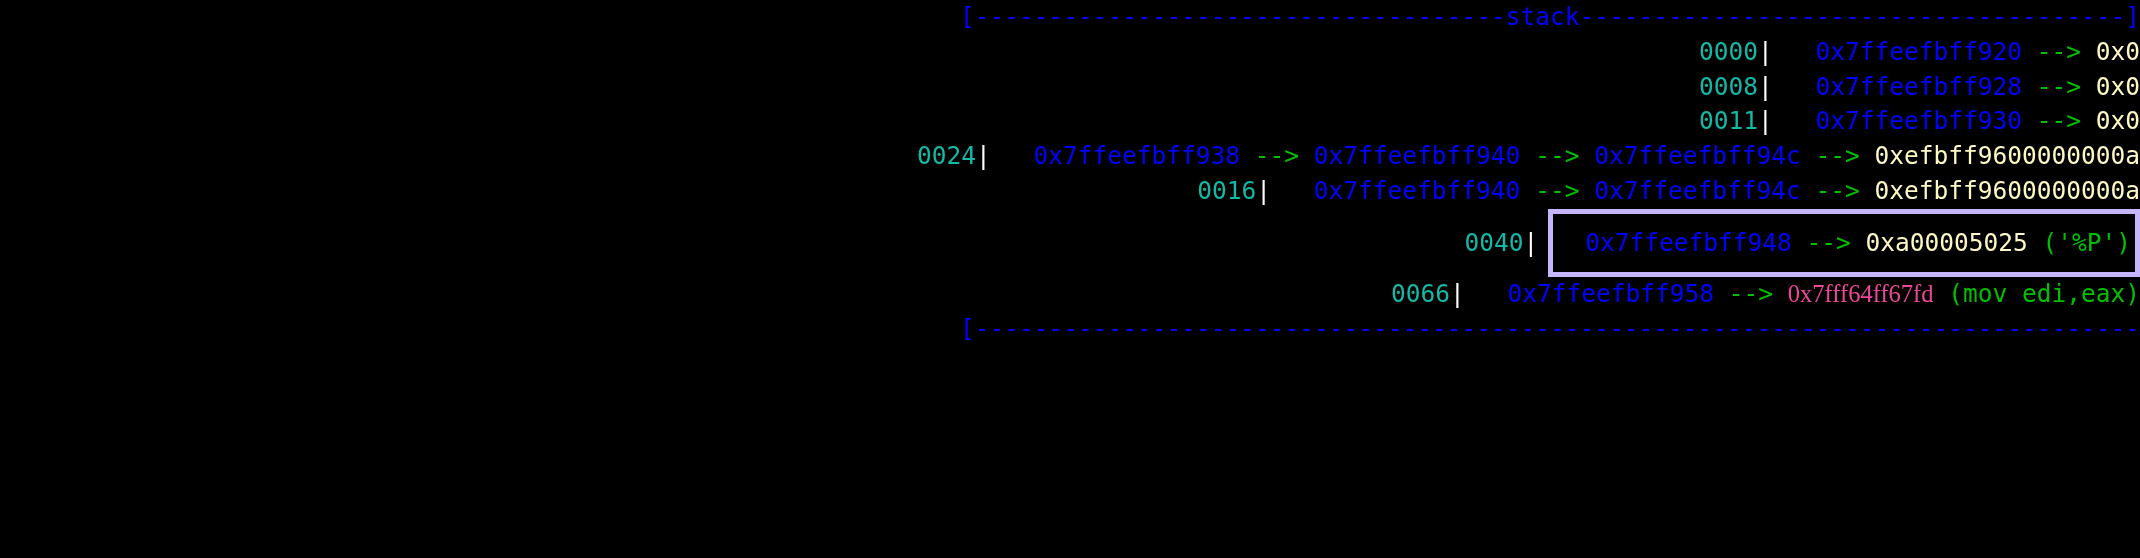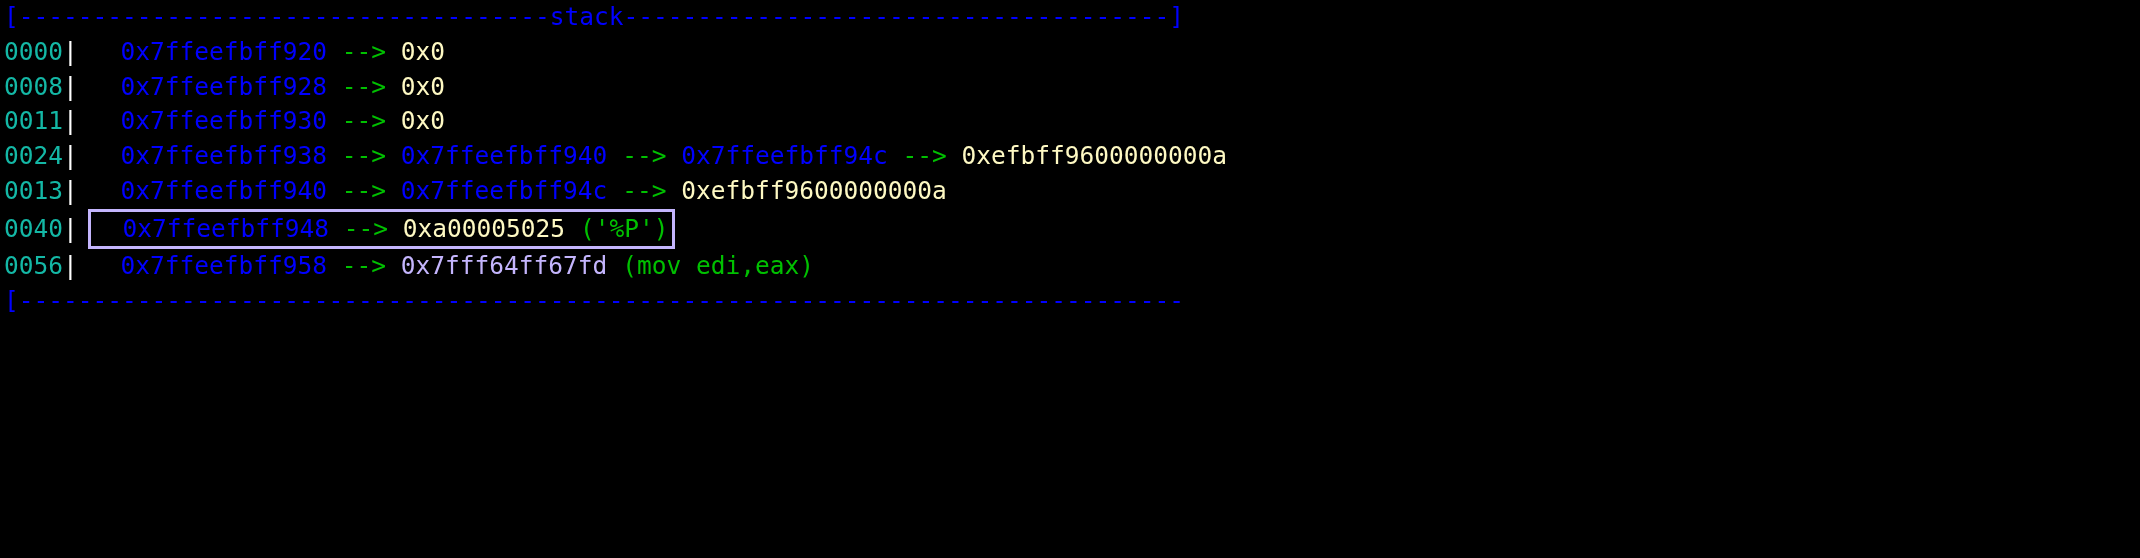--- a/index.html
+++ b/index.html
@@ -19,41 +19,41 @@
   .dash   { color: #0000ff; }
   .brack  { color: #0000ff; }
   .title  { color: #0000ff; }
   .offset { color: #14b8a6; }
   .pipe   { color: #ffffff; }
   .addr   { color: #0000ff; margin-left: 28px; }
   .arrow  { color: #00c000; }
   .derefaddr { color: #0000ff; }
   .derefval  { color: #fef9c3; }
   .annot  { color: #00c000; }
-  .code   { color: #c4b5fd; }
-  .line { padding-left: 4px; }
+  .code   { color: #ec4899; font-family: Liberation Serif, serif; }
+  .line { padding-left: 4px; text-align: right; }
   .hlbox {
     display: inline-block;
-    border: 3px solid #c4b5fd;
-    padding: 0 4px;
+    border: 5px solid #c4b5fd;
+    padding: 12px 4px;
     margin-left: -5px;
   }
 </style>
 </head>
 <body>
 
 <div class="line">
   <span class="brack">[</span><span class="dash">------------------------------------</span><span class="title">stack</span><span class="dash">-------------------------------------</span><span class="brack">]</span>
 </div>
 
 <div id="stack-body">
     <div class="line"><span class="offset">0000</span><span class="pipe">|</span> <span class="addr">0x7ffeefbff920</span> <span class="arrow">--&gt;</span> <span class="derefval">0x0</span></div>
     <div class="line"><span class="offset">0008</span><span class="pipe">|</span> <span class="addr">0x7ffeefbff928</span> <span class="arrow">--&gt;</span> <span class="derefval">0x0</span></div>
     <div class="line"><span class="offset">0011</span><span class="pipe">|</span> <span class="addr">0x7ffeefbff930</span> <span class="arrow">--&gt;</span> <span class="derefval">0x0</span></div>
     <div class="line"><span class="offset">0024</span><span class="pipe">|</span> <span class="addr">0x7ffeefbff938</span> <span class="arrow">--&gt;</span> <span class="derefaddr">0x7ffeefbff940</span> <span class="arrow">--&gt;</span> <span class="derefaddr">0x7ffeefbff94c</span> <span class="arrow">--&gt;</span> <span class="derefval">0xefbff9600000000a</span></div>
-    <div class="line"><span class="offset">0013</span><span class="pipe">|</span> <span class="addr">0x7ffeefbff940</span> <span class="arrow">--&gt;</span> <span class="derefaddr">0x7ffeefbff94c</span> <span class="arrow">--&gt;</span> <span class="derefval">0xefbff9600000000a</span></div>
+    <div class="line"><span class="offset">0016</span><span class="pipe">|</span> <span class="addr">0x7ffeefbff940</span> <span class="arrow">--&gt;</span> <span class="derefaddr">0x7ffeefbff94c</span> <span class="arrow">--&gt;</span> <span class="derefval">0xefbff9600000000a</span></div>
     <div class="line"><span class="offset">0040</span><span class="pipe">|</span> <span class="hlbox"><span class="addr">0x7ffeefbff948</span> <span class="arrow">--&gt;</span> <span class="derefval">0xa00005025</span> <span class="annot">('%P')</span></span></div>
-    <div class="line"><span class="offset">0056</span><span class="pipe">|</span> <span class="addr">0x7ffeefbff958</span> <span class="arrow">--&gt;</span> <span class="code">0x7fff64ff67fd</span> <span class="annot">(mov    edi,eax)</span></div>
+    <div class="line"><span class="offset">0066</span><span class="pipe">|</span> <span class="addr">0x7ffeefbff958</span> <span class="arrow">--&gt;</span> <span class="code">0x7fff64ff67fd</span> <span class="annot">(mov    edi,eax)</span></div>
   </div>
 
 <div class="line">
   <span class="brack">[</span><span class="dash">-------------------------------------------------------------------------------</span>
 </div>
 
 </body></html>

